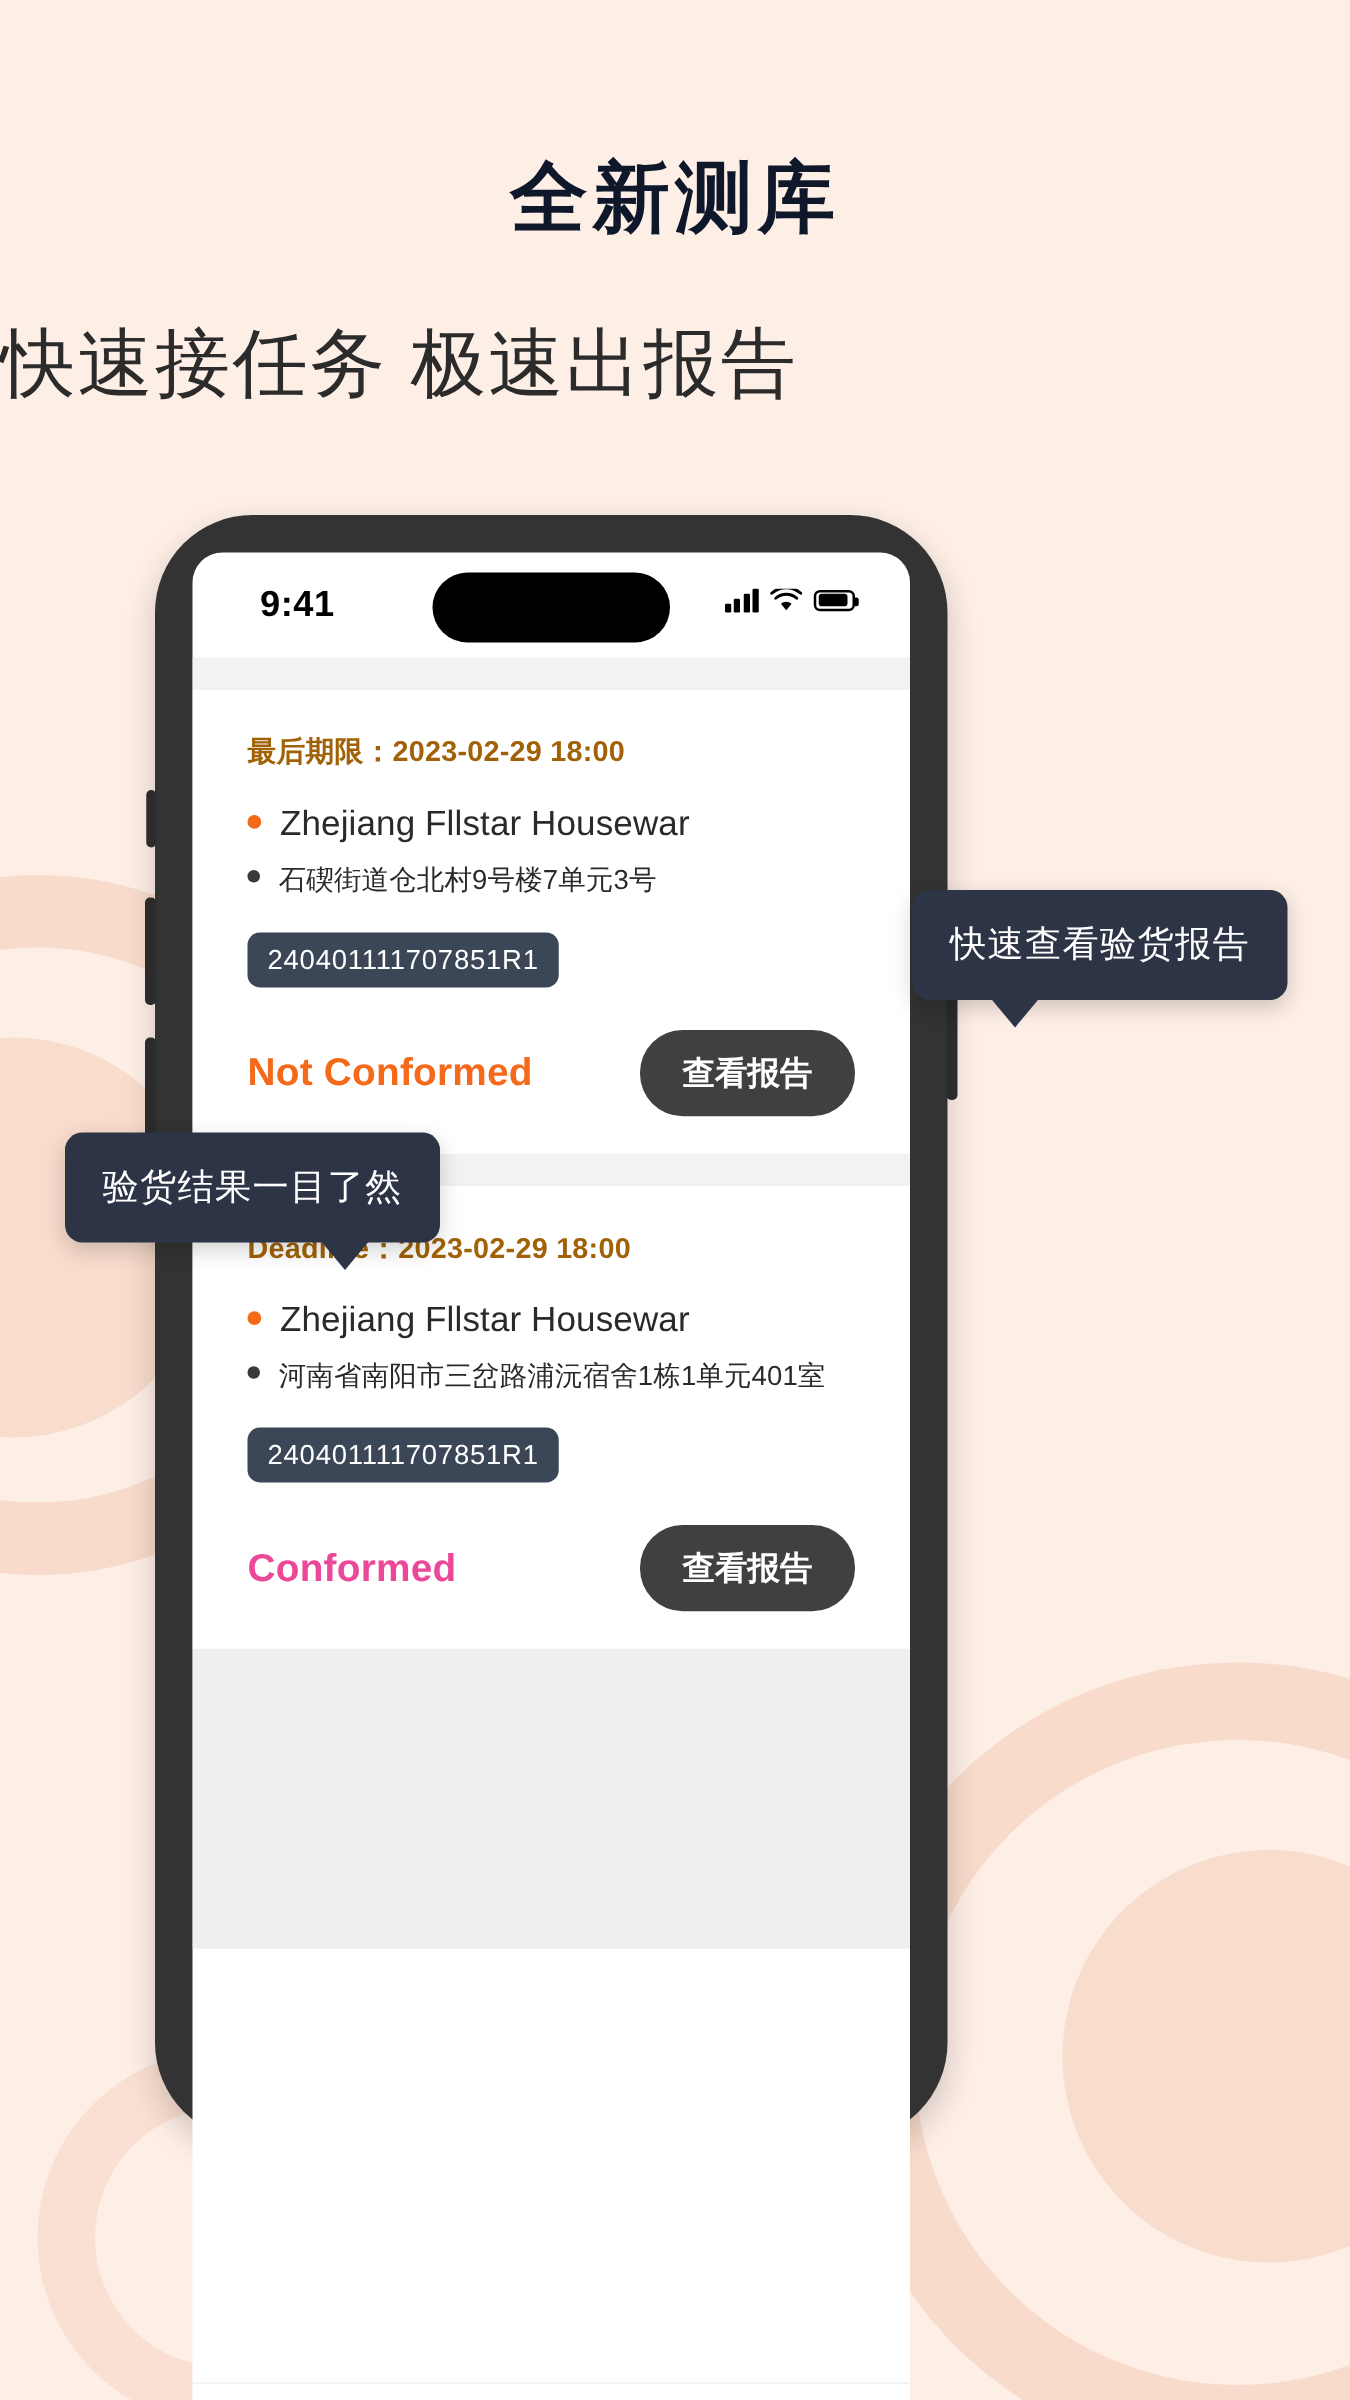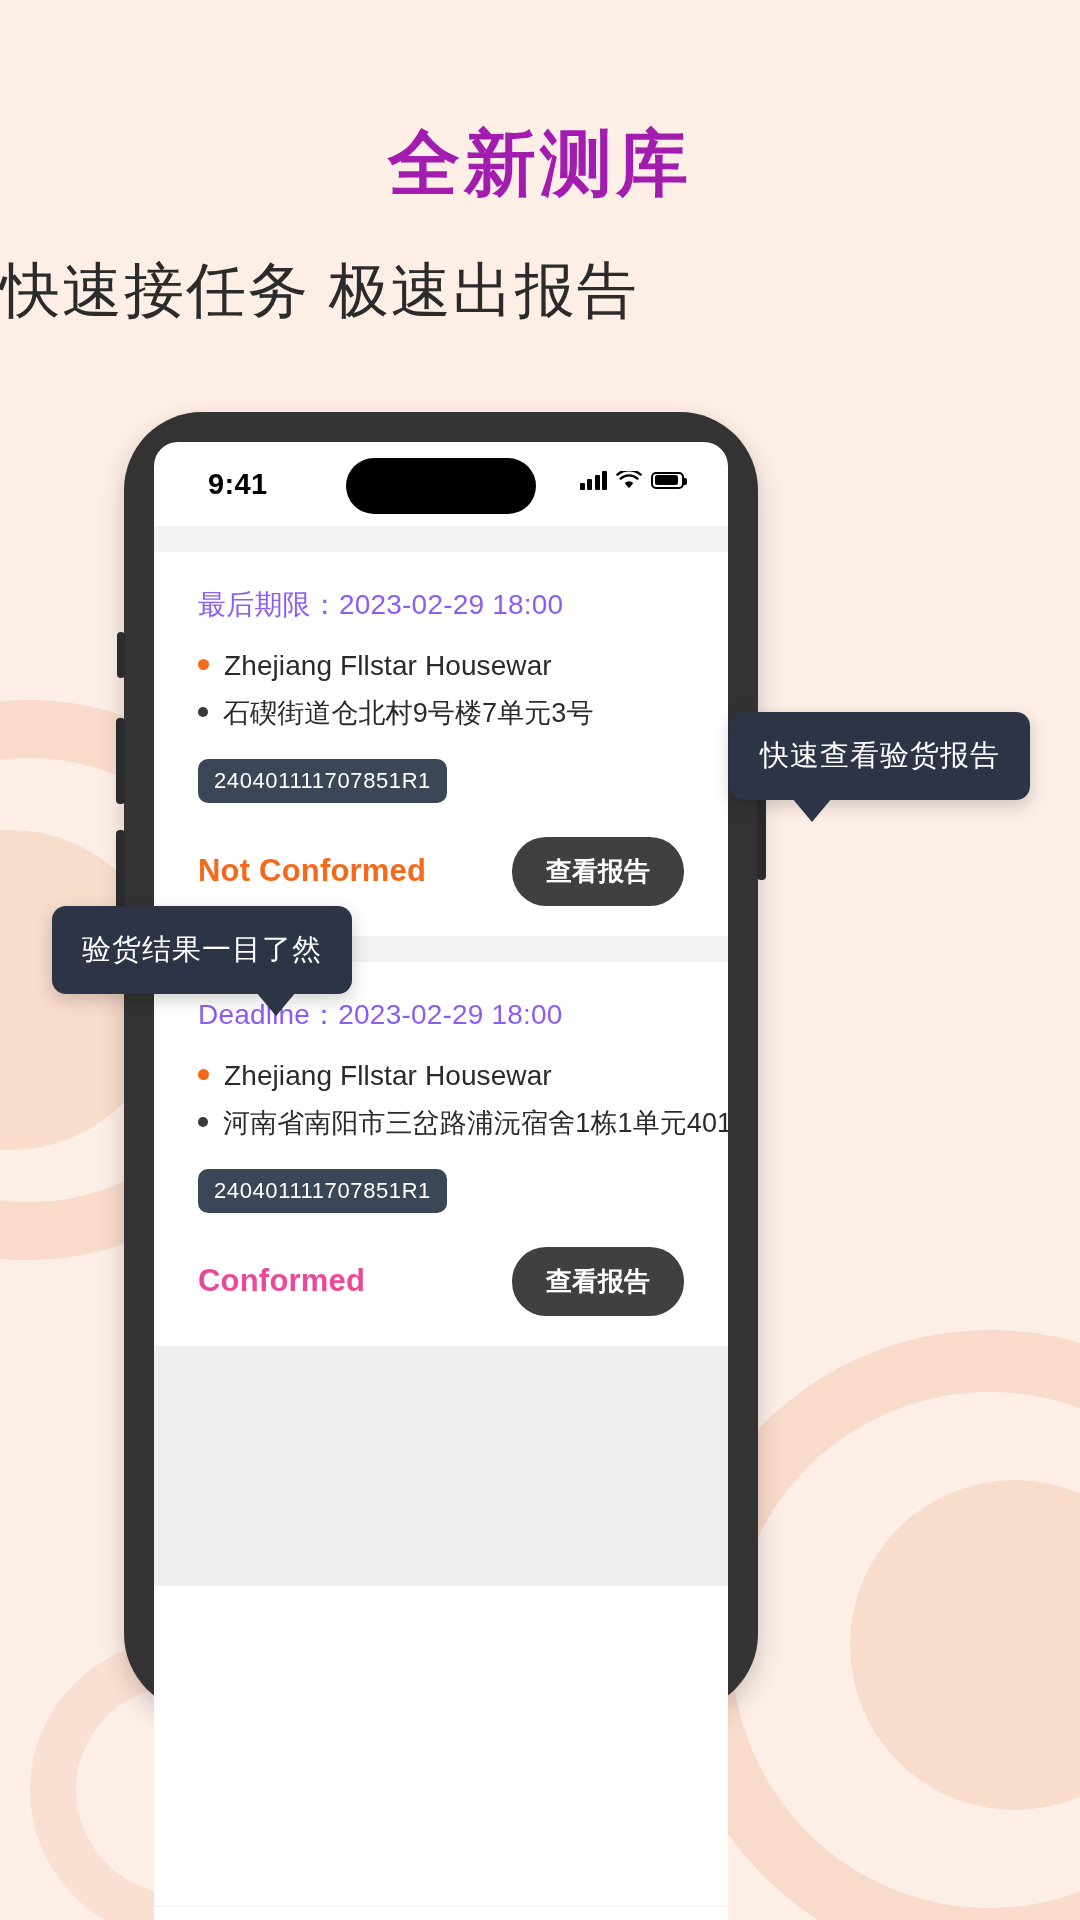--- a/index.html
+++ b/index.html
@@ -15,23 +15,23 @@
   .ring.r1 { left:-250px; top:700px; width:560px; height:560px; border-width:58px; }
   .ring.r2 { left:-150px; top:830px; width:320px; height:320px; border-width:0; background:#F8DCCC; }
   .ring.r3 { right:-230px; top:1330px; width:640px; height:640px; border-width:62px; }
   .ring.r4 { right:-100px; top:1480px; width:330px; height:330px; border-width:0; background:#F8DCCC; }
   .ring.r5 { left:30px;  top:1640px; width:300px; height:300px; border-width:46px; opacity:.75; }
 
   
   .title {
     position:absolute; left:0; right:0; top:126px;
     text-align:center;
-    font-size:72px; line-height:1.05;
+    font-size:62px; line-height:1.05;
     font-weight:700; letter-spacing:4px;
-    color:#a21caf;
+    color:#0f172a;
   }
   .subtitle {
     position:absolute; left:0; right:0; top:258px;
     text-align:left;
     font-size:60px; line-height:1.1;
     font-weight:400; letter-spacing:2px;
     color:#2B2B2B;
   }
 
   
@@ -88,29 +88,29 @@
   .tab.active::after {
     content:""; position:absolute; left:50%; transform:translateX(-50%);
     bottom:8px; width:74px; height:7px; background:#F4691A; border-radius:4px;
   }
 
   .divider { height:26px; background:#F2F2F2; }
 
   
   .card { background:#fff; padding:34px 44px 30px 44px; }
   .deadline {
-    font-size:28px; font-weight:400; color:#8b5cf6;
+    font-size:23px; font-weight:700; color:#a16207;
     letter-spacing:.2px; margin-bottom:24px; white-space:nowrap;
   }
   .li { display:flex; align-items:baseline; margin-bottom:14px; }
   .dot { width:11px; height:11px; border-radius:50%; flex:0 0 auto; margin-right:15px; position:relative; top:-5px; }
   .dot.orange { background:#F4691A; }
   .dot.dark   { background:#3A3A3A; width:10px; height:10px; }
   .li-text { font-size:28px; color:#2A2A2A; line-height:1.25; letter-spacing:.1px; white-space:nowrap; }
-  .li-text.cn { font-size:27px; }
+  .li-text.cn { font-size:22px; }
 
   .badge {
     display:inline-block; margin-top:14px;
     background:#3B4756; color:#fff;
     font-size:22px; letter-spacing:.6px;
     padding:9px 16px; border-radius:10px;
   }
   .card-foot { display:flex; align-items:center; justify-content:space-between; margin-top:34px; }
   .status { font-size:31px; font-weight:700; letter-spacing:.2px; }
   .status.bad  { color:#F4691A; }

